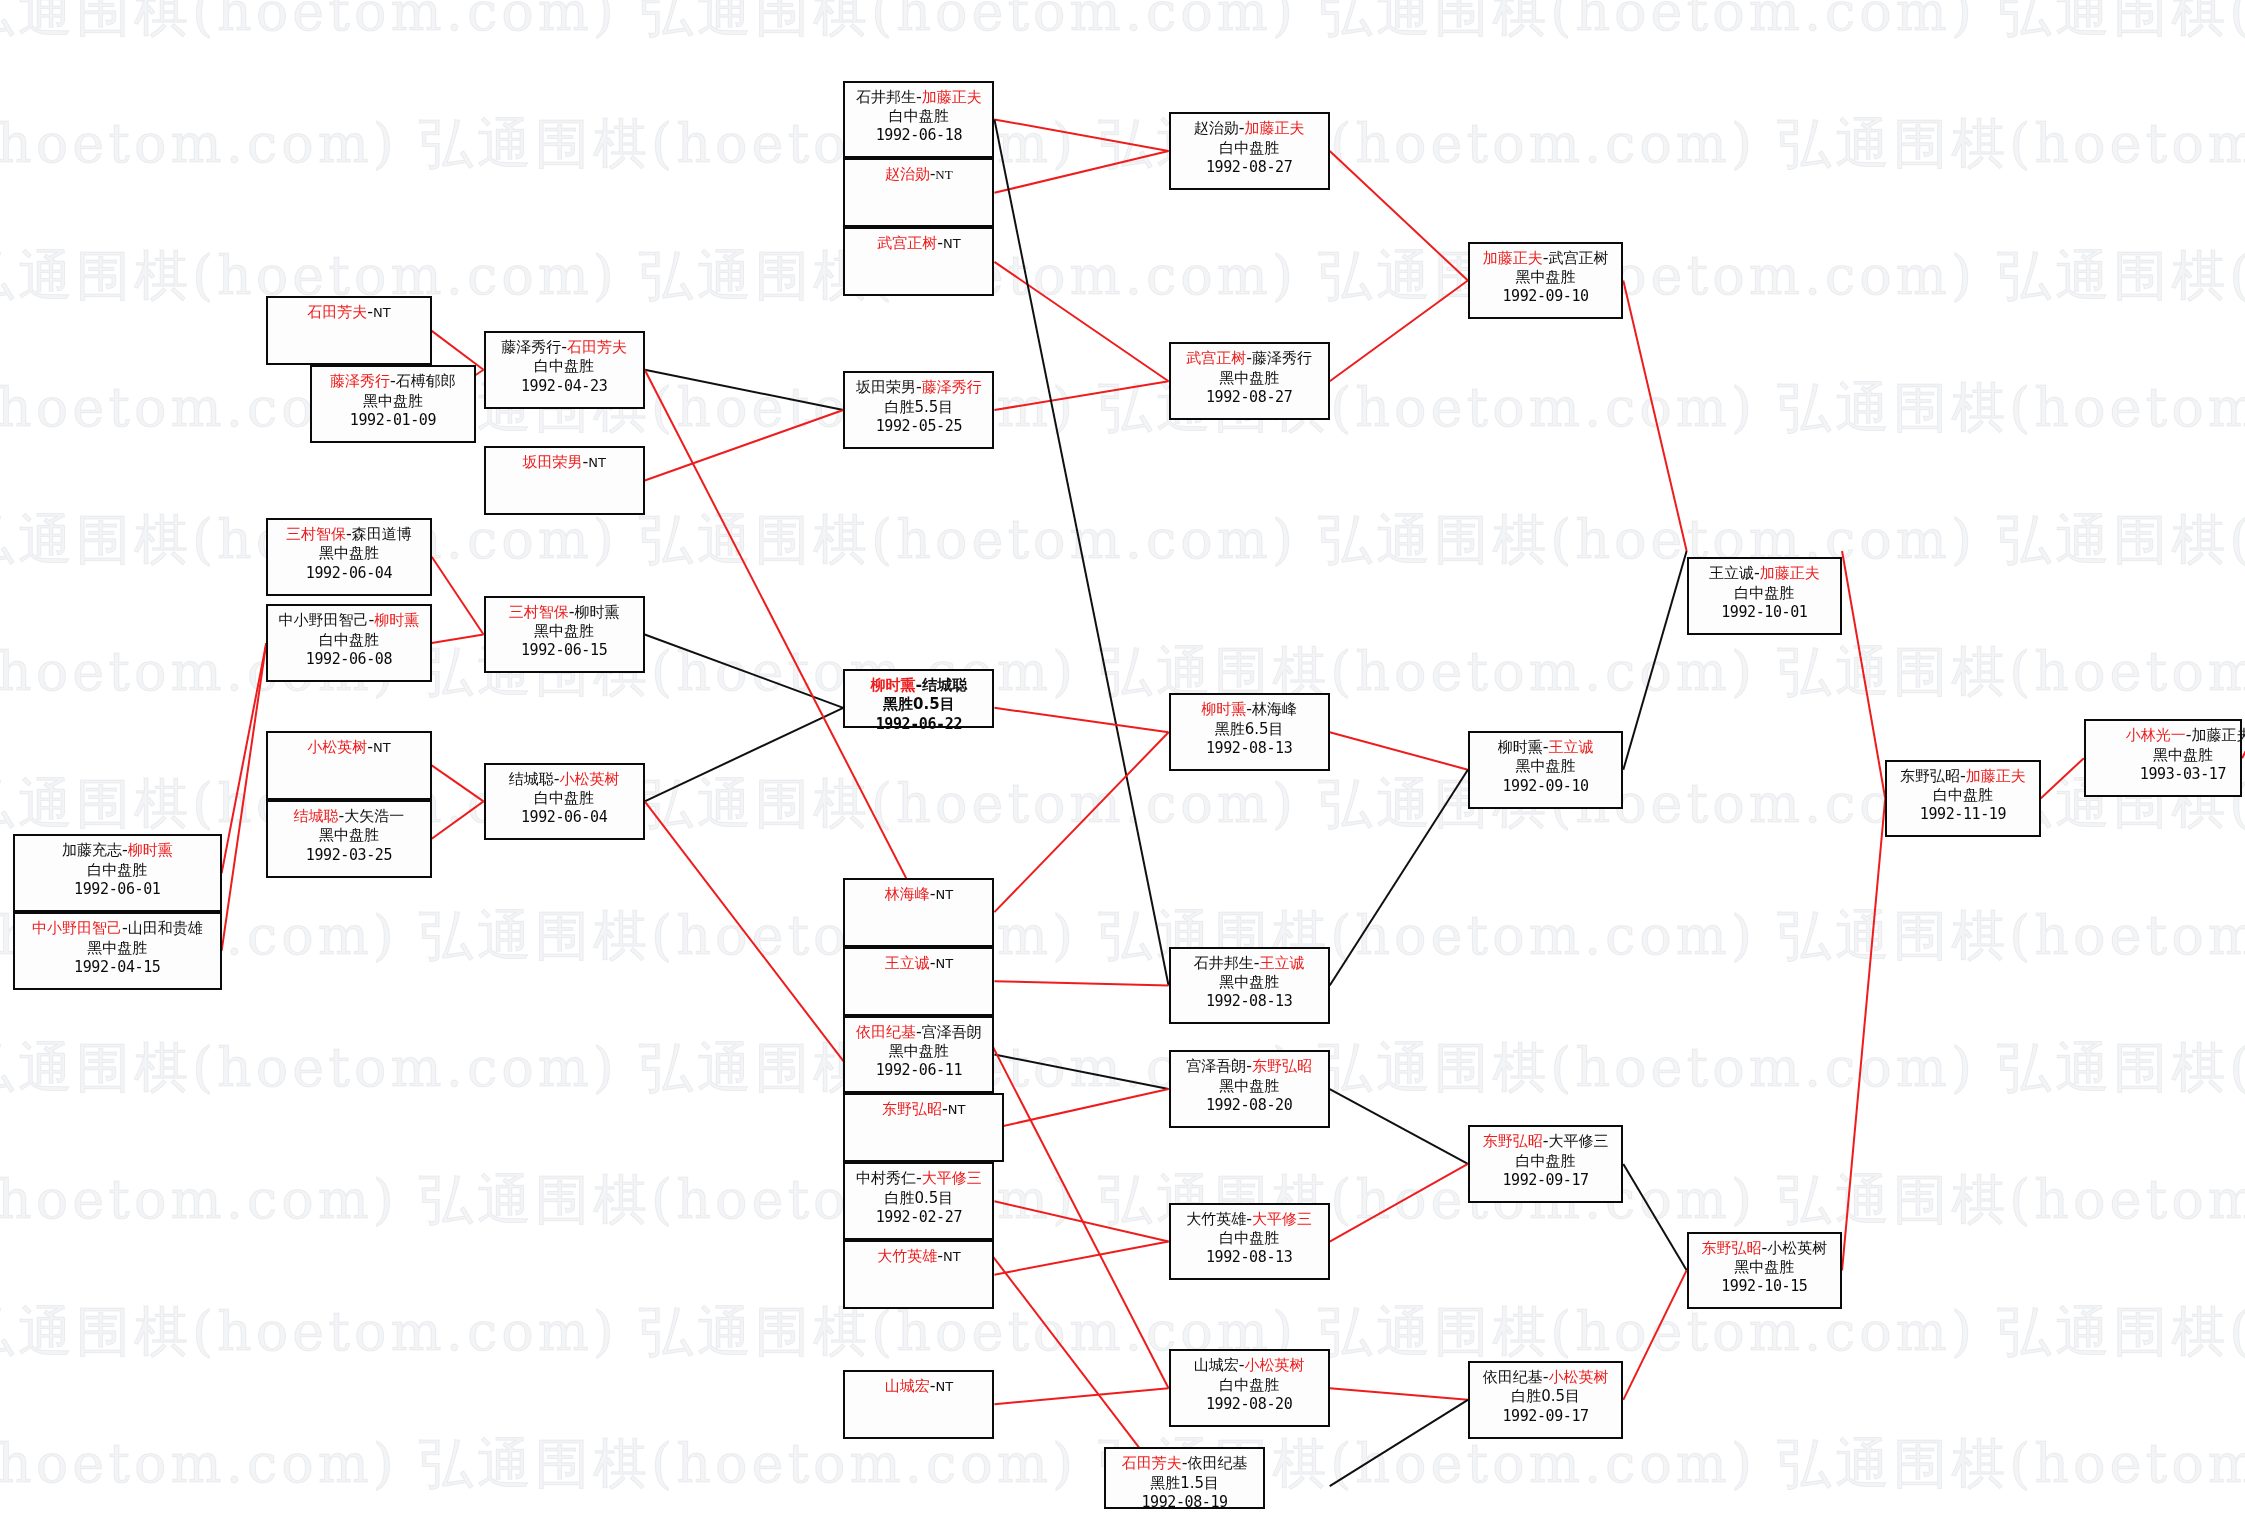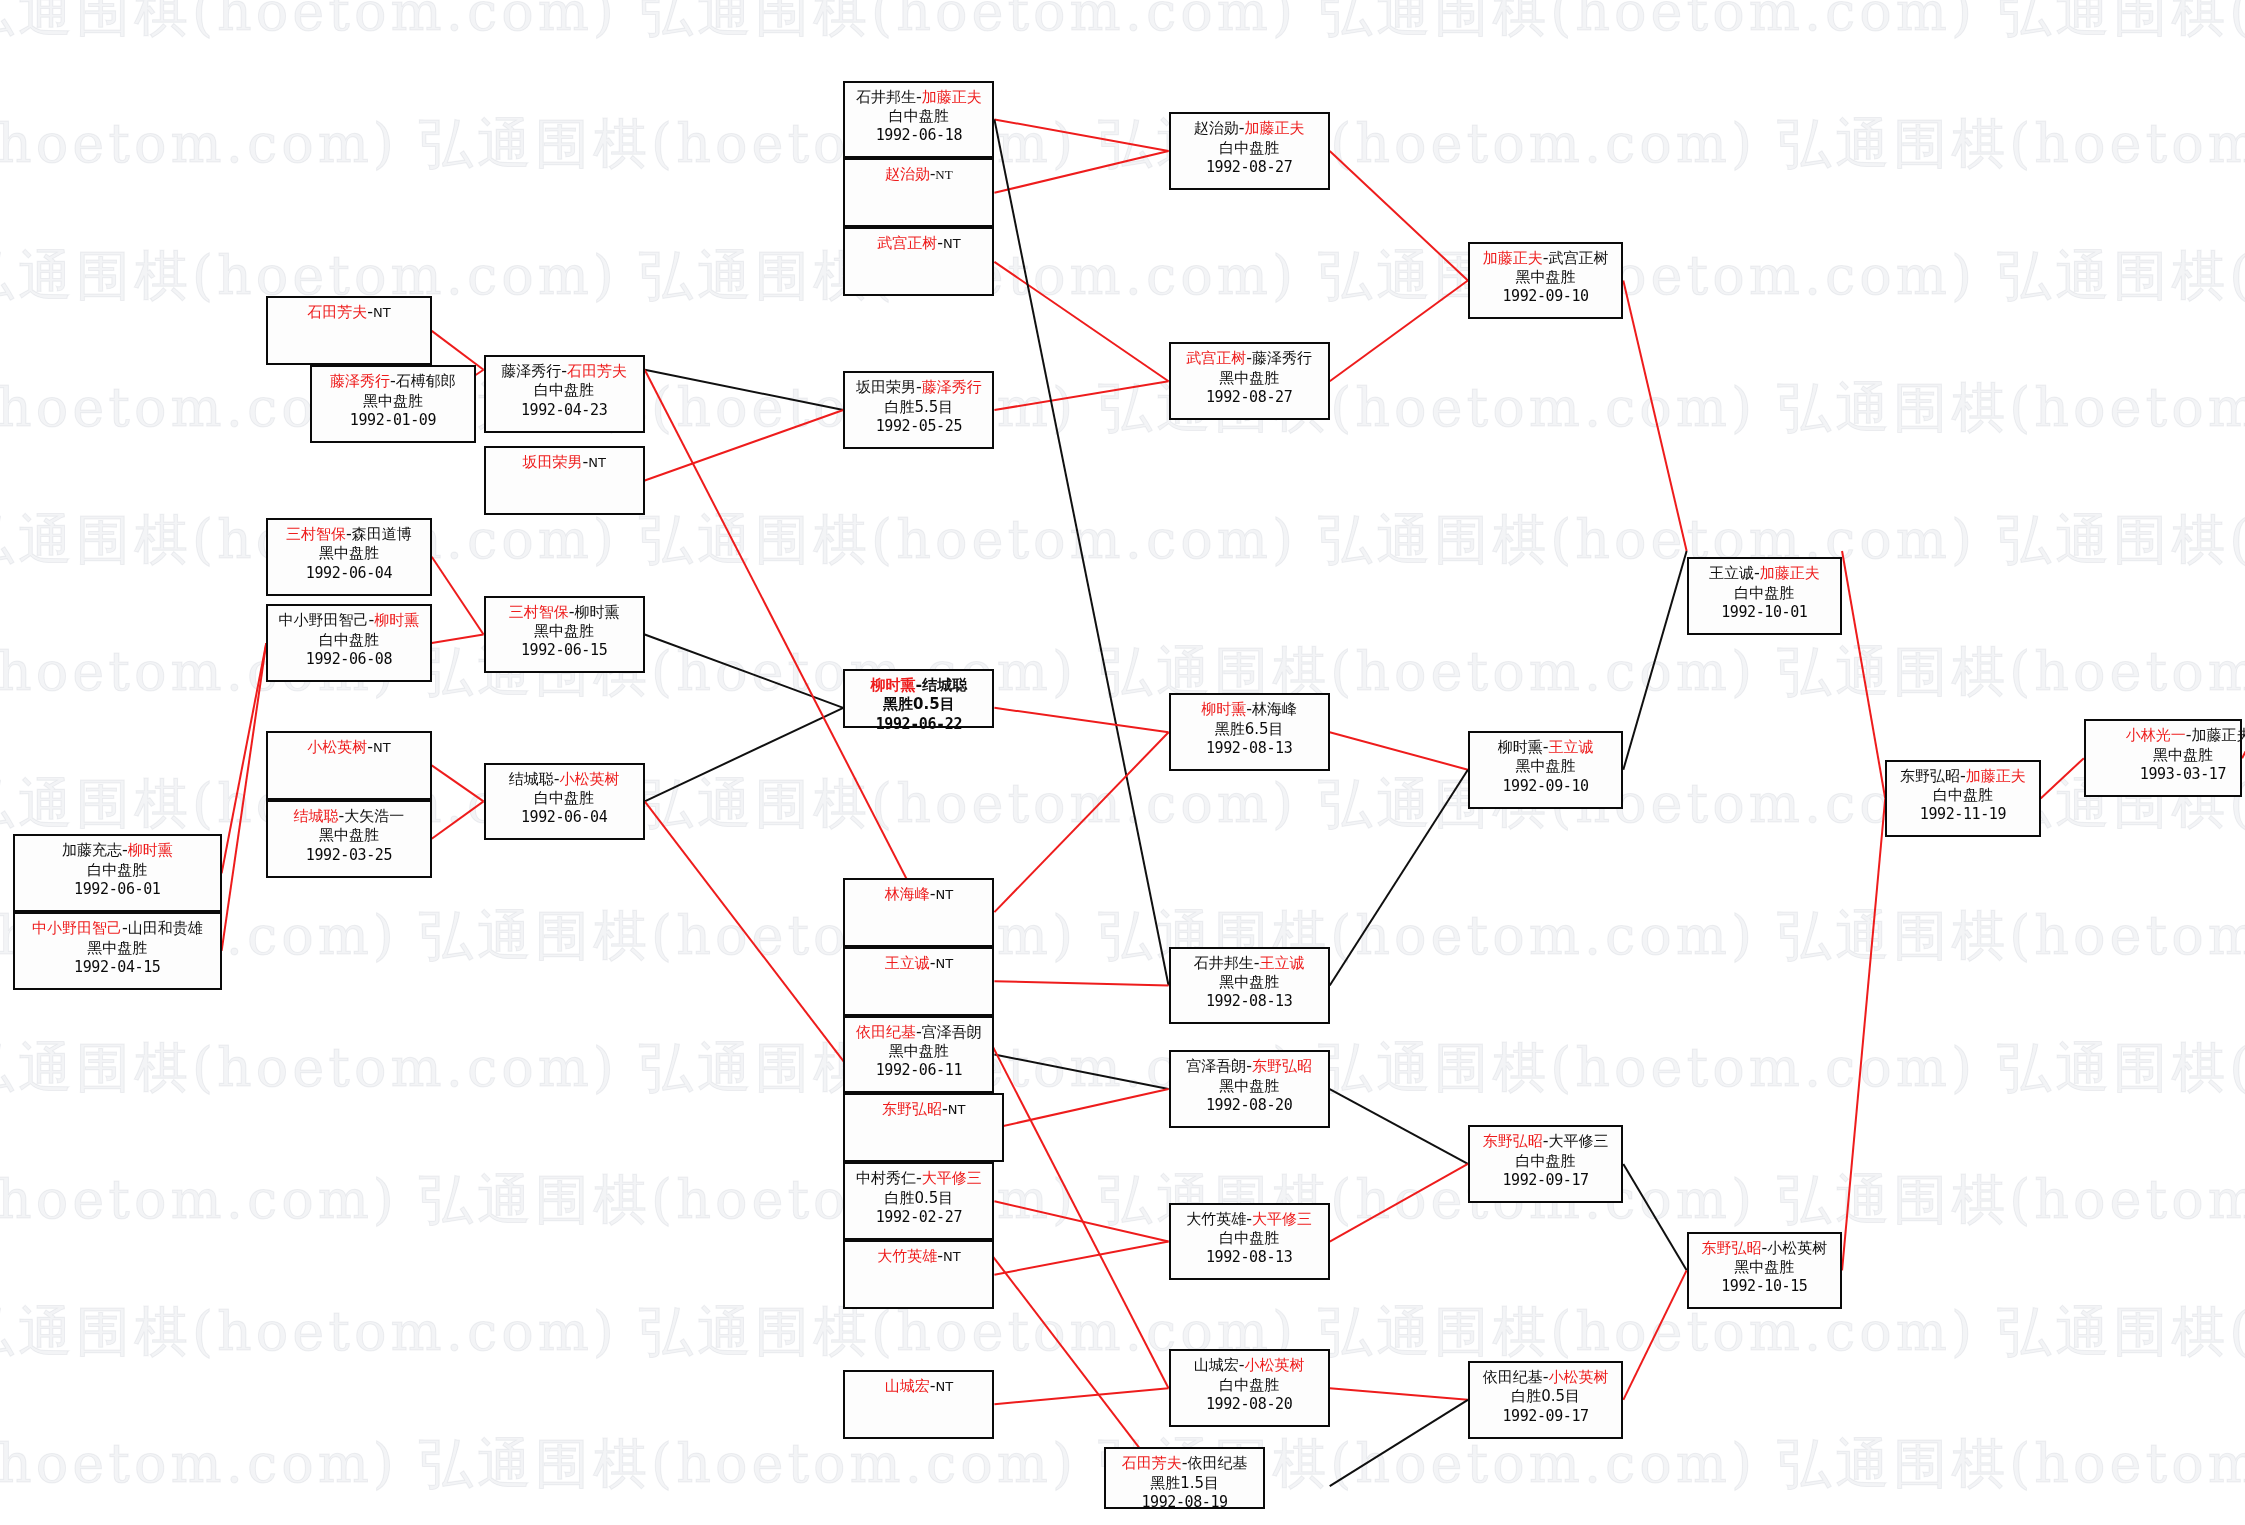--- a/index.html
+++ b/index.html
@@ -140,21 +140,21 @@
         <span class="ln dt">1992-06-08</span>
       </div>
       <div class="node" style="left: 266.234px; top: 730.849px; width: 165.497px; height: 69.0566px;">
         <span class="ln"><span class="nm w">小松英树</span><span class="sep">-</span><span class="nt">NT</span></span>
       </div>
       <div class="node" style="left: 266.234px; top: 799.906px; width: 165.497px; height: 77.6887px;">
         <span class="ln"><span class="nm w">结城聪</span><span class="sep">-</span><span class="nm b">大矢浩一</span></span>
         <span class="ln res">黑中盘胜</span>
         <span class="ln dt">1992-03-25</span>
       </div>
-      <div class="node" style="left: 483.538px; top: 330.896px; width: 161.179px; height: 77.6887px; margin-top: 24px;">
+      <div class="node" style="left: 483.538px; top: 330.896px; width: 161.179px; height: 77.6887px;">
         <span class="ln"><span class="nm b">藤泽秀行</span><span class="sep">-</span><span class="nm w">石田芳夫</span></span>
         <span class="ln res">白中盘胜</span>
         <span class="ln dt">1992-04-23</span>
       </div>
       <div class="node" style="left: 483.538px; top: 445.991px; width: 161.179px; height: 69.0566px;">
         <span class="ln"><span class="nm w">坂田荣男</span><span class="sep">-</span><span class="nt">NT</span></span>
       </div>
       <div class="node" style="left: 483.538px; top: 595.613px; width: 161.179px; height: 77.6887px;">
         <span class="ln"><span class="nm w">三村智保</span><span class="sep">-</span><span class="nm b">柳时熏</span></span>
         <span class="ln res">黑中盘胜</span>

